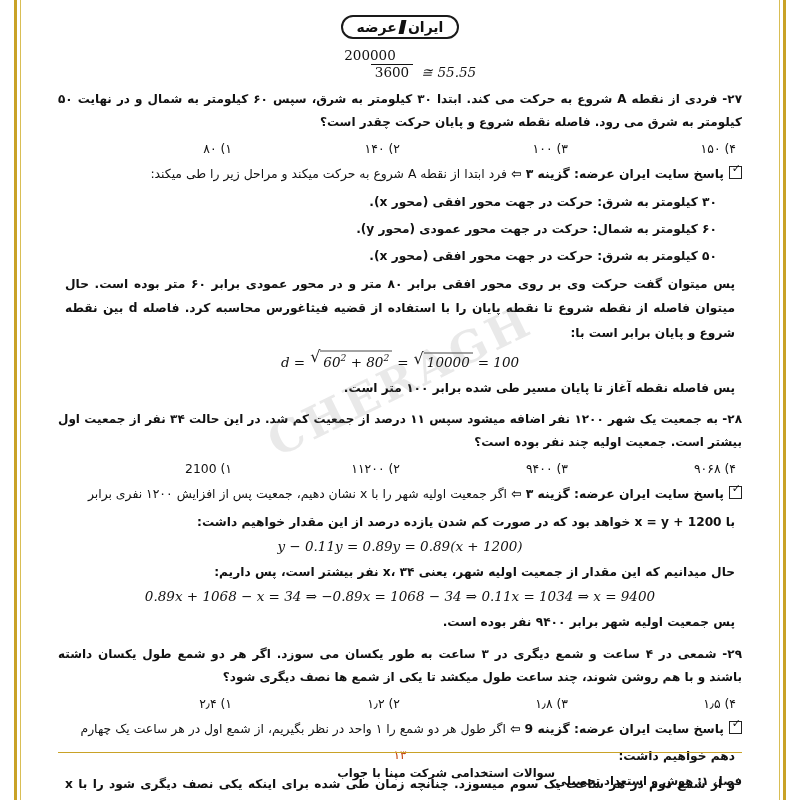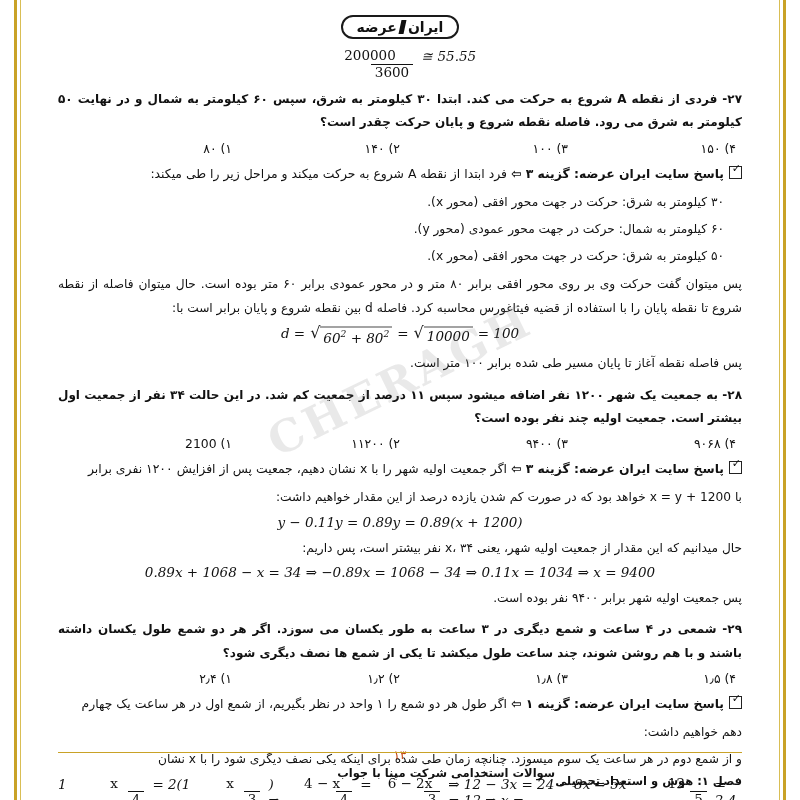--- a/index.html
+++ b/index.html
@@ -72,21 +72,21 @@
     align-items: center;
     margin: 4px 0 6px 0;
   }
   .formula {
     direction: ltr;
     font-family: "DejaVu Serif", "Liberation Serif", serif;
     font-style: italic;
     font-size: 13.5px;
     color: #111;
     display: inline-flex;
-    align-items: flex-start;
+    align-items: flex-end;
     gap: 5px;
   }
   .frac {
     display: inline-flex;
     flex-direction: column;
     align-items: center;
     vertical-align: middle;
     margin: 0 3px;
     font-style: normal;
   }
@@ -109,21 +109,22 @@
     font-size: 12px;
     line-height: 1.95;
     font-weight: bold;
     text-align: justify;
     margin: 8px 0 2px 0;
   }
   .p {
     font-size: 12.2px;
     line-height: 2.0;
     text-align: justify;
-    margin: 3px 0;
+    margin: 3px 7px;
+    font-weight: bold;
   }
   .p.indent { padding-right: 18px; }
   .ans-head {
     font-size: 12.4px;
     line-height: 2.0;
     margin: 6px 0 2px 0;
     text-align: justify;
   }
   .ans-head .lead { font-weight: bold; }
   .check {
@@ -288,21 +289,21 @@
   <div class="p">پس جمعیت اولیه شهر برابر ۹۴۰۰ نفر بوده است.</div>
 
   <div class="q">۲۹- شمعی در ۴ ساعت و شمع دیگری در ۳ ساعت به طور یکسان می سوزد. اگر هر دو شمع طول یکسان داشته باشند و با هم روشن شوند، چند ساعت طول میکشد تا یکی از شمع ها نصف دیگری شود؟</div>
   <div class="options">
     <div class="opt">۴) ۱٫۵</div>
     <div class="opt">۳) ۱٫۸</div>
     <div class="opt">۲) ۱٫۲</div>
     <div class="opt">۱) ۲٫۴</div>
   </div>
   <div class="ans-head">
-    <span class="check"></span><span class="lead">پاسخ سایت ایران عرضه: گزینه ۱ ⇦</span>
+    <span class="check"></span><span class="lead">پاسخ سایت ایران عرضه: گزینه 9 ⇦</span>
     <span>اگر طول هر دو شمع را ۱ واحد در نظر بگیریم، از شمع اول در هر ساعت یک چهارم</span>
   </div>
   <div class="p">دهم خواهیم داشت:</div>
   <div class="p">و از شمع دوم در هر ساعت یک سوم میسوزد. چنانچه زمان طی شده برای اینکه یکی نصف دیگری شود را با x نشان</div>
 
   <div class="center-row">
     <span class="formula">
       <span>1 −</span>
       <span class="frac">
         <span class="num">x</span>

